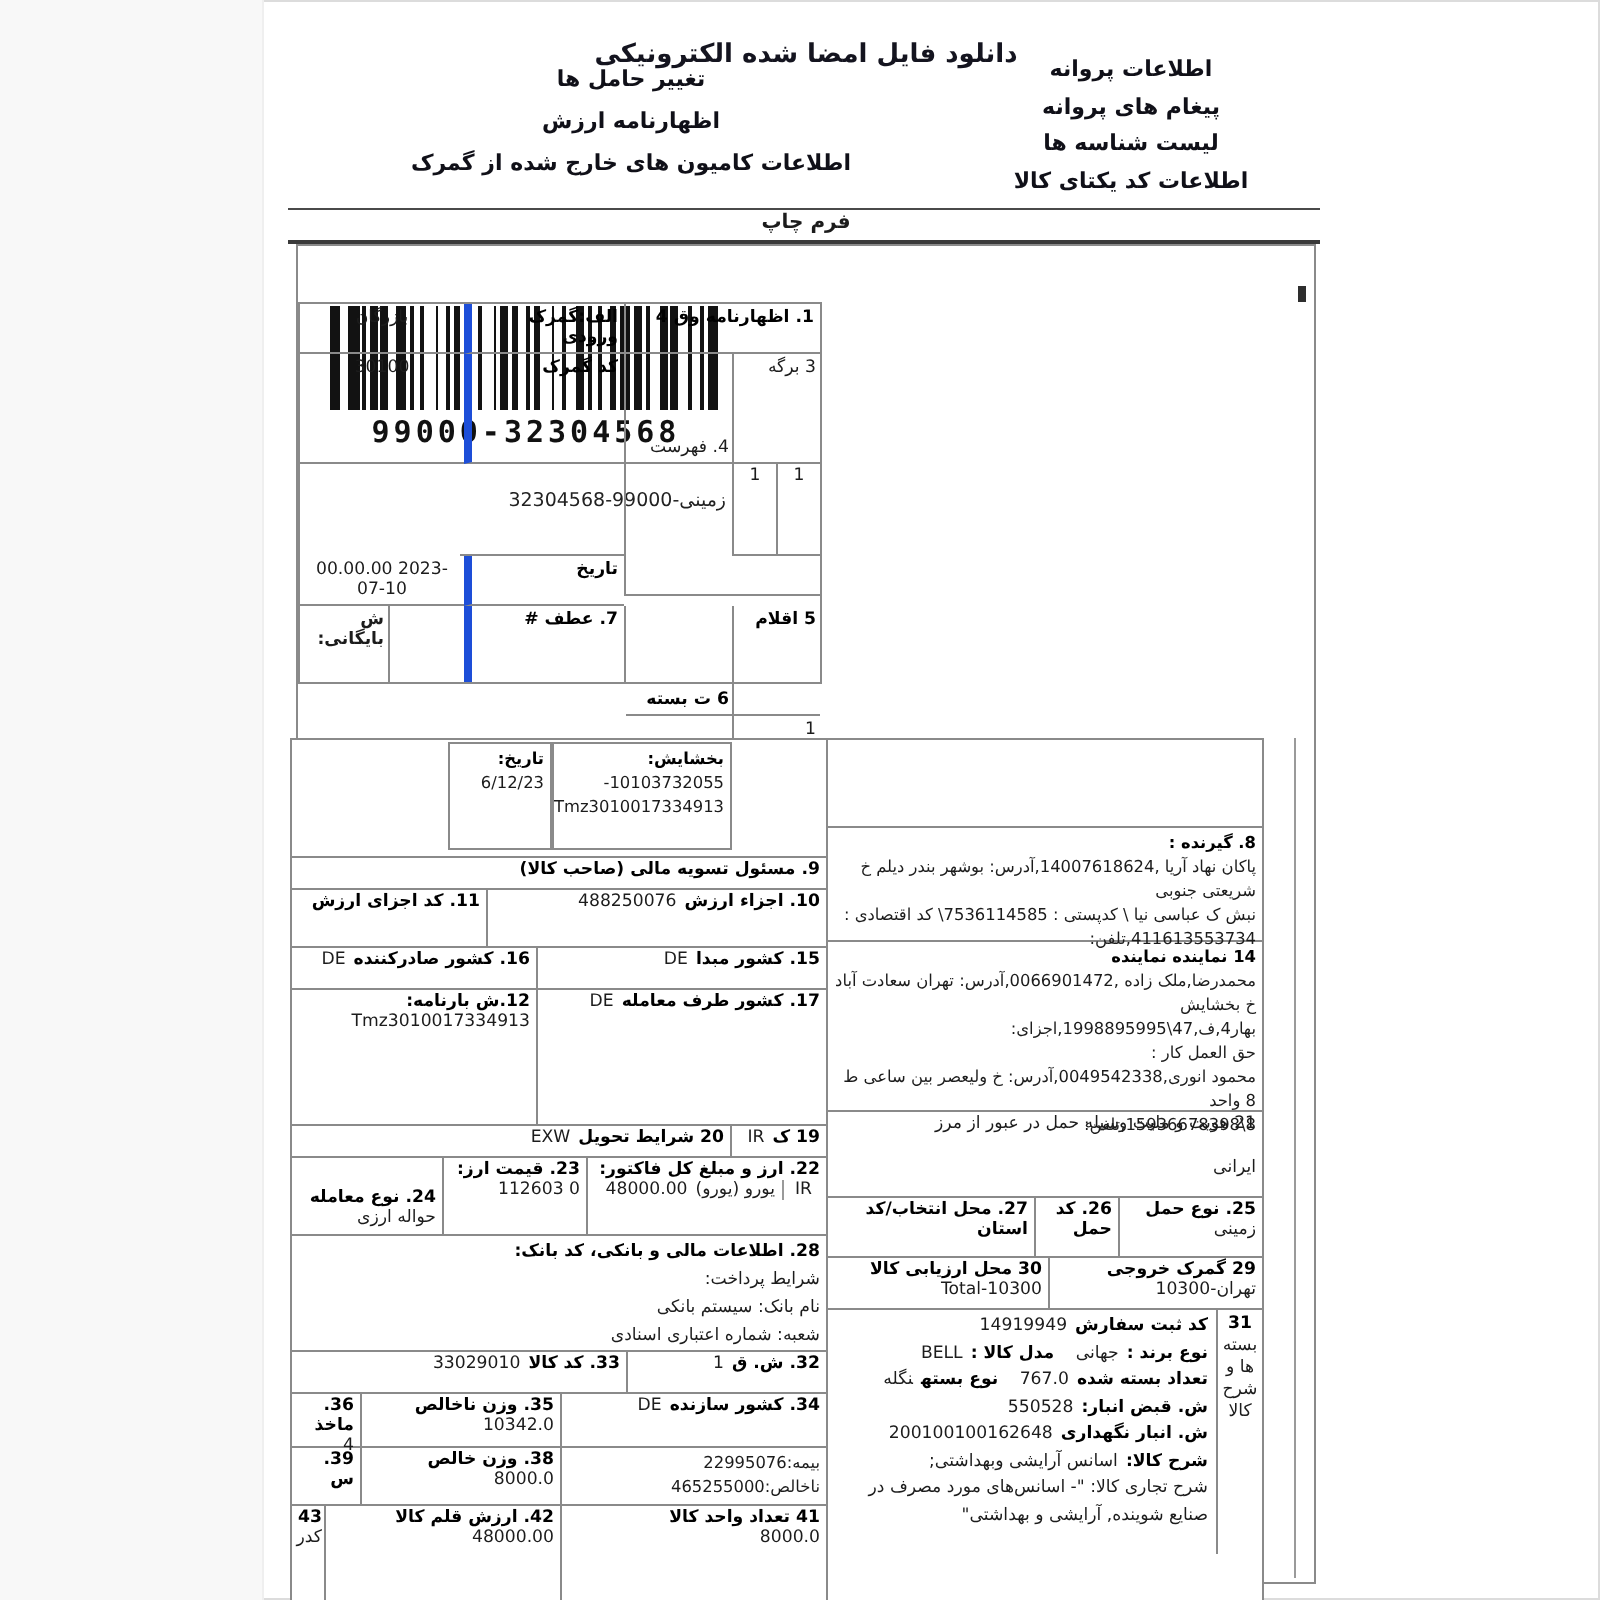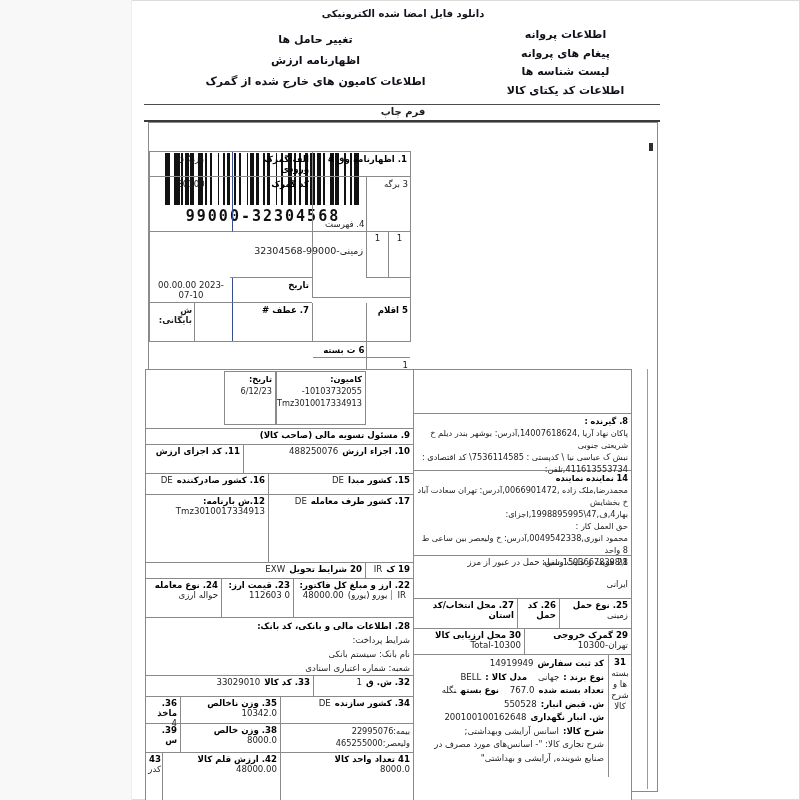--- a/index.html
+++ b/index.html
@@ -1,21 +1,21 @@
 <!DOCTYPE html>
 <html lang="fa"><head>
 <meta charset="utf-8">
 <style>
   html,body{margin:0;padding:0;width:800px;height:800px;overflow:hidden;background:#ffffff;
             font-family:"DejaVu Sans",sans-serif;color:#1c1c1c;}
   body{position:relative;box-shadow:inset 0 0 0 1px #dcdcdc;}
   .lm{position:absolute;left:0;top:0;width:131px;height:800px;background:#f8f8f8;border-right:1px solid #efefef;}
   .sheet{position:absolute;left:148px;top:0;width:510px;height:800px;direction:rtl;}
   
-  .dl{position:absolute;top:8px;left:0;width:100%;text-align:center;font-size:10px;font-weight:bold;color:#14141f;}
+  .dl{position:absolute;top:20px;left:0;width:100%;text-align:center;font-size:13px;font-weight:bold;color:#14141f;}
   .colR{position:absolute;top:26px;left:330px;width:175px;text-align:center;}
   .colL{position:absolute;top:29px;left:35px;width:265px;text-align:center;}
   .colR div{font-size:11px;font-weight:bold;line-height:18.5px;color:#101018;cursor:pointer;}
   .colL div{font-size:11px;font-weight:bold;line-height:21px;color:#101018;cursor:pointer;}
   .rule1{position:absolute;top:104px;left:-4px;width:516px;border-top:1.5px solid #4a4a4a;}
   .printbar{position:absolute;top:106px;left:0;width:100%;text-align:center;font-size:10px;font-weight:bold;}
   .rule2{position:absolute;top:120px;left:-4px;width:516px;border-top:2px solid #3a3a3a;}
   
   .docbox{position:absolute;top:122px;left:0;width:508px;height:668px;border:1px solid #8a8a8a;background:#fff;}
   .dot{position:absolute;right:4px;top:20px;width:4px;height:8px;background:#2e2e2e;}
@@ -26,21 +26,21 @@
   .bars span{flex-basis:0;}
   .bars .br{background:#121212;}
   .bars .sp{background:#fff;}
   .bcnum{font-family:"DejaVu Sans Mono",monospace;font-size:15px;font-weight:bold;letter-spacing:2px;margin-top:2px;color:#111;}
   .bccap{font-size:9.5px;margin-top:20px;direction:rtl;color:#222;text-align:right;}
   
   .toptab{position:absolute;right:246px;top:28px;width:260px;border:1px solid #8a8a8a;font-size:8.6px;}
   .trow{display:flex;}
   .trow > div{box-sizing:border-box;padding:2px 3px;}
   .cC{width:98px;border-left:1px solid #8a8a8a;}
-  .cB{width:80px;border-left:1px solid #1d4ed8;}
+  .cB{width:80px;border-left:4px solid #1d4ed8;}
   .cA{width:82px;text-align:center;}
   .bb{border-bottom:1px solid #8a8a8a;}
   .bold{font-weight:bold;color:#000;}
   .split{display:flex;padding:0 !important;}
   .split > div{box-sizing:border-box;padding:2px 2px;}
   .s1{width:44px;border-left:1px solid #8a8a8a;}
   .s2{width:54px;margin-top:40px;}
   .mini{display:flex;padding:0 !important;}
   .mini > div{box-sizing:border-box;width:22px;border-left:1px solid #8a8a8a;border-bottom:1px solid #8a8a8a;text-align:center;padding:1px 0;}
   .arch{display:flex;justify-content:flex-end;padding:0 !important;height:100%;}
@@ -277,21 +277,21 @@
             <div class="itline"><span class="lbl sp2">شرح کالا:</span><span class="val">اسانس آرایشی وبهداشتی;</span></div>
             <div class="itline">شرح تجاری کالا: "- اسانس‌های مورد مصرف در صنایع شوینده, آرایشی و بهداشتی"</div>
           </div>
         </div>
       </div>
 
       <div class="lc">
         <div class="bb" style="height:56px;display:flex;padding:1px;">
           <div style="width:46px;"></div>
           <div class="mbox sm">
-            <div class="lbl">کامیون:</div>
+            <div class="lbl">بخشایش:</div>
             <div class="cen"><span class="ltr">-10103732055</span></div>
             <div class="cen"><span class="ltr">Tmz3010017334913</span></div>
           </div>
           <div class="dbox sm">
             <div class="lbl">تاریخ:</div>
             <div class="cen"><span class="ltr">6/12/23</span></div>
           </div>
         </div>
         <div class="r bb lbl" style="height:16px;">9. مسئول تسویه مالی (صاحب کالا)</div>
         <div class="cells bb" style="height:28px;">
@@ -327,21 +327,21 @@
         </div>
         <div class="cells bb" style="height:38px;">
           <div style="width:120px;">
             <div class="lbl">22. ارز و مبلغ کل فاکتور:</div>
             <div><span class="irbox val">IR</span><span class="val" style="margin-left:4px;">یورو (یورو)</span><span class="val ltr">48000.00</span></div>
           </div>
           <div style="width:72px;">
             <div class="lbl">23. قیمت ارز:</div>
             <div class="cen"><span class="ltr">112603 0</span></div>
           </div>
-          <div style="flex:1;">
+          <div style="flex:1;margin-top:14px;">
             <div class="lbl">24. نوع معامله</div>
             <div class="cen">حواله ارزی</div>
           </div>
         </div>
         <div class="r bb" style="height:58px;line-height:14px;">
           <div class="lbl">28. اطلاعات مالی و بانکی، کد بانک:</div>
           <div>شرایط پرداخت:</div>
           <div>نام بانک: سیستم بانکی</div>
           <div>شعبه: شماره اعتباری اسنادی</div>
         </div>
@@ -362,21 +362,21 @@
             <div class="cen"><span class="ltr">10342.0</span></div>
           </div>
           <div style="flex:1;">
             <div class="lbl">36. ماخذ</div>
             <div class="cen">4</div>
           </div>
         </div>
         <div class="cells bb" style="height:28px;">
           <div class="sm" style="width:133px;">
             <div>بیمه:22995076</div>
-            <div>ولیعصر:465255000</div>
+            <div>ناخالص:465255000</div>
           </div>
           <div style="width:100px;">
             <span class="lbl sp2">38. وزن خالص</span><span class="val ltr">8000.0</span>
           </div>
           <div style="flex:1;">
             <span class="lbl">39. س</span>
           </div>
         </div>
         <div class="cells" style="height:82px;">
           <div style="width:133px;">

